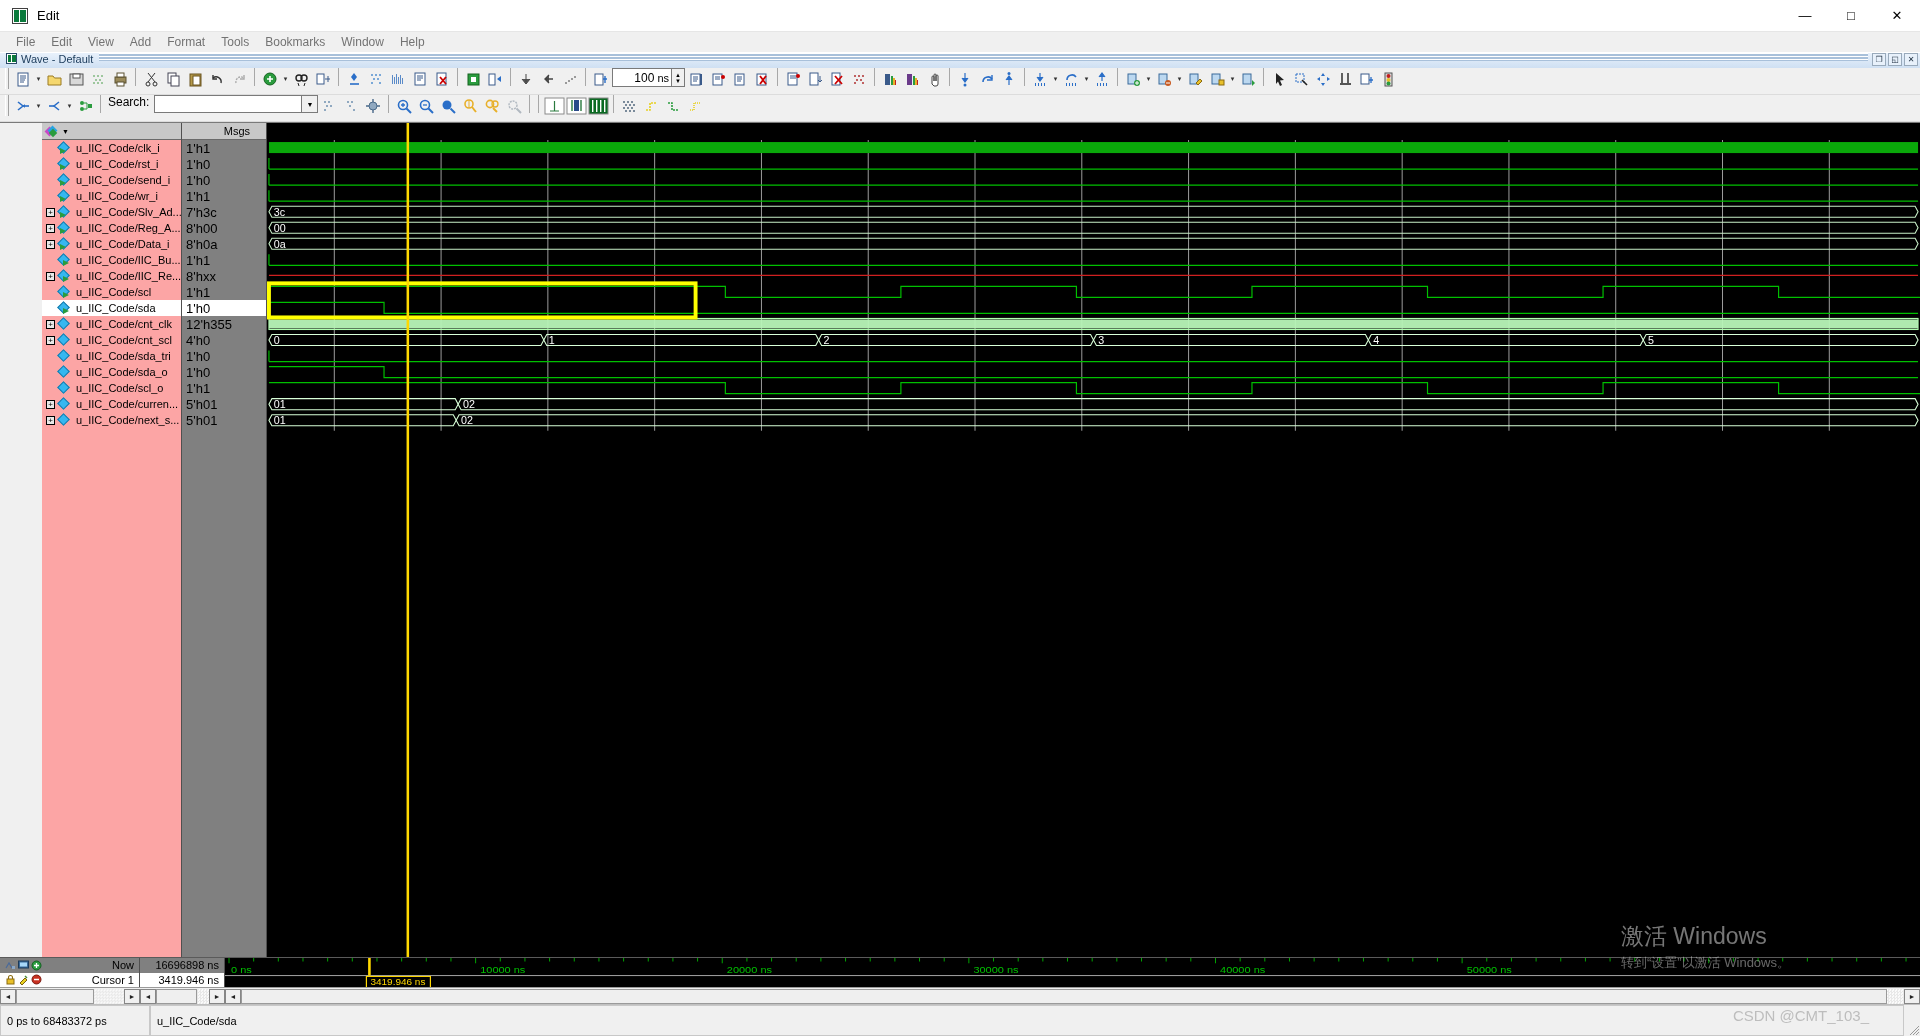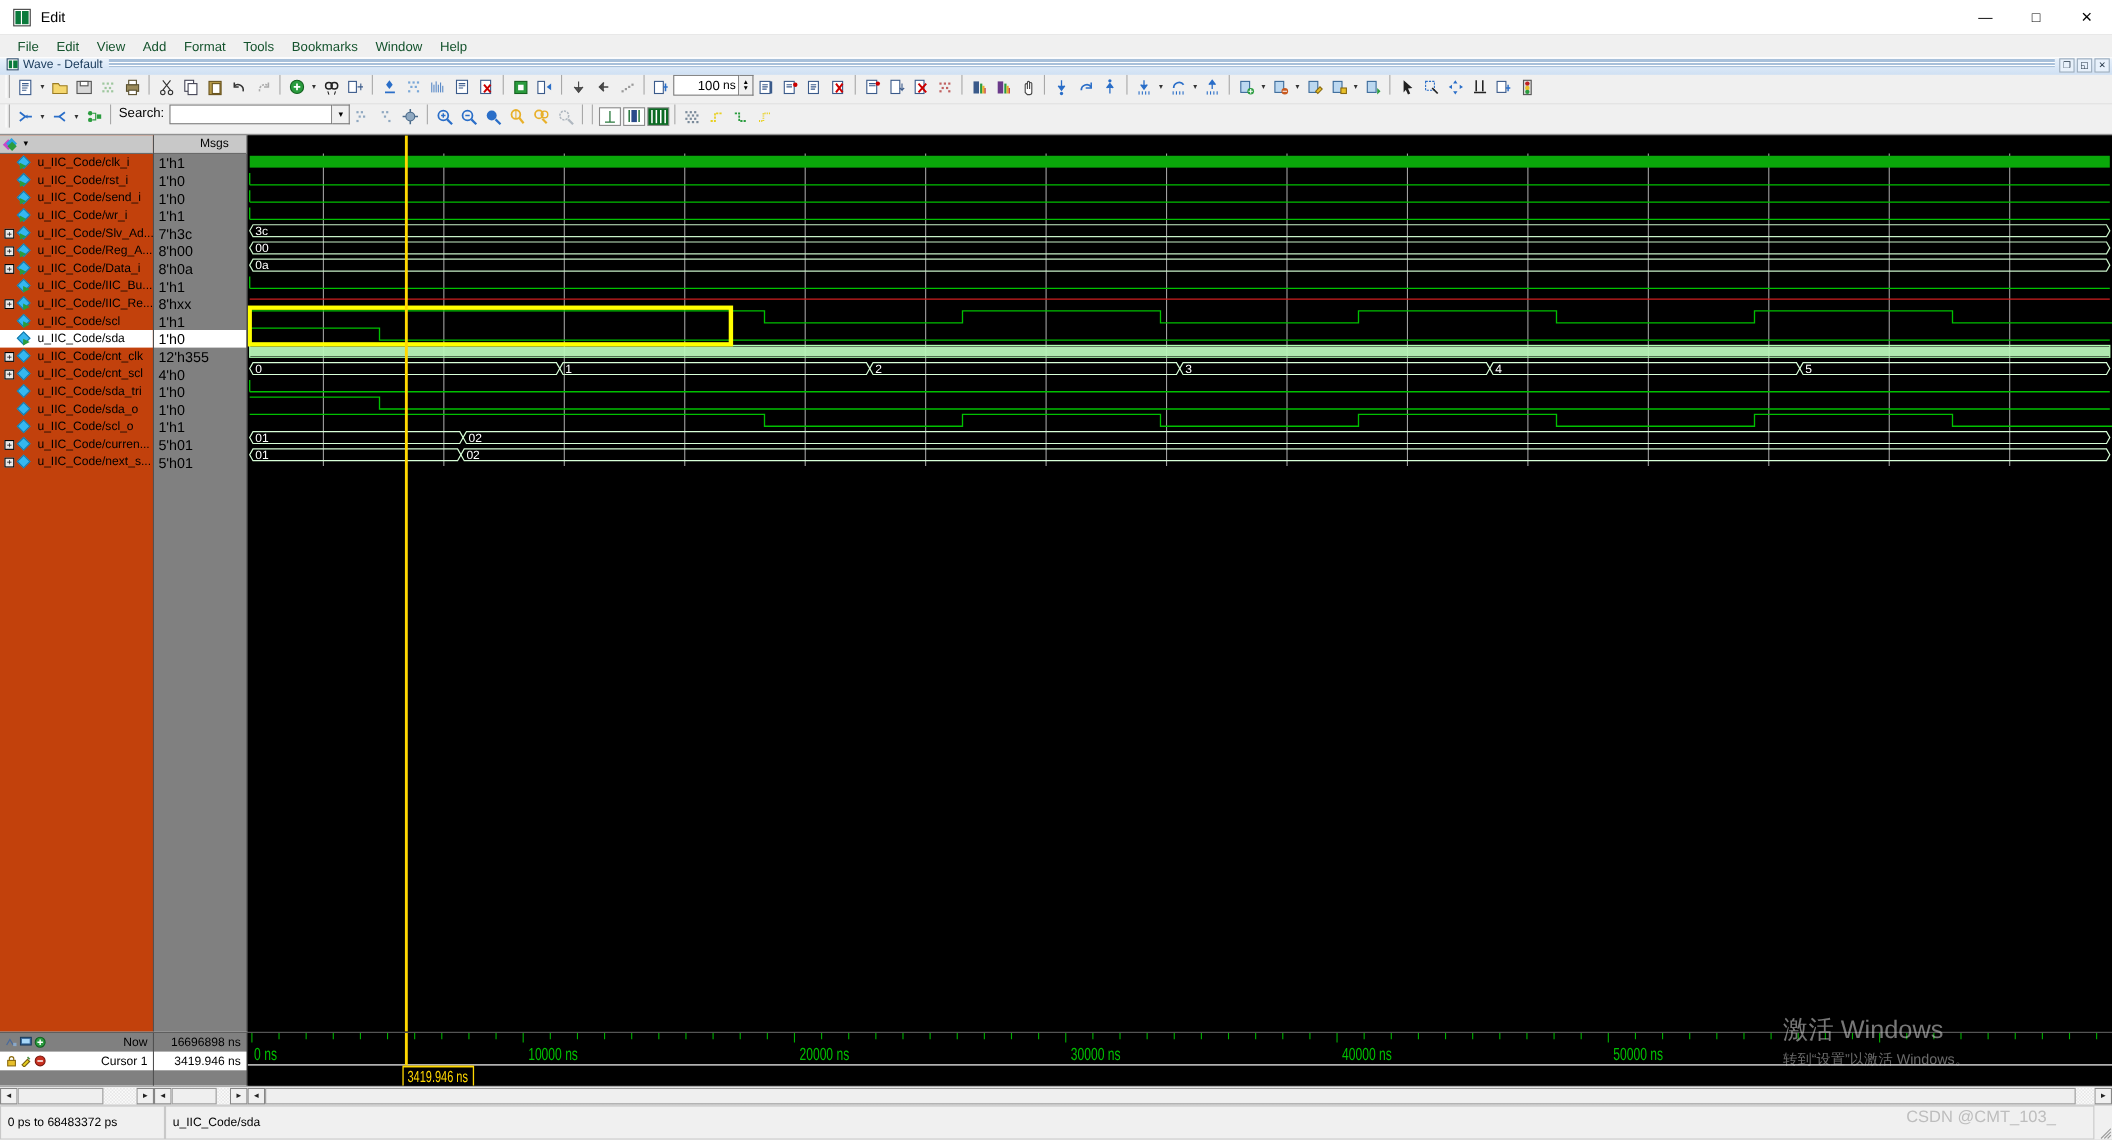--- a/index.html
+++ b/index.html
@@ -65,21 +65,21 @@
   .menubar {
     height: 20px;
     background: #f0f0f0;
     display: flex;
     align-items: center;
     padding-left: 8px;
     flex: 0 0 20px;
   }
   .menu-item {
     font-size: 12px;
-    color: #14532d;
+    color: #737373;
     padding: 2px 8px;
     cursor: default;
   }
 
   
   .wave-caption {
     height: 16px;
     background: linear-gradient(to bottom,#e8f1fb,#cfe0f3);
     display: flex; align-items: flex-start;
     border-top: 1px solid #ffffff;
@@ -187,23 +187,24 @@
   
   .wave-area {
     flex: 1 1 auto;
     display: flex;
     background: #f0f0f0;
     min-height: 0;
     border-top: 1px solid #7a7a7a;
   }
   .names-pane {
     width: 140px; flex: 0 0 140px;
-    background: #c2410c;
+    background: #fca5a5;
     display: flex; flex-direction: column;
     border-right: 1px solid #505050;
+    margin-left: 42px;
   }
   .values-pane {
     width: 85px; flex: 0 0 85px;
     background: #808080;
     display: flex; flex-direction: column;
     border-right: 1px solid #505050;
   }
   .waves-pane {
     flex: 1 1 auto;
     background: #000;
@@ -283,21 +284,21 @@
   }
   .val-row.selected { background: #ffffff; }
 
   
   .wave-canvas { position:absolute; left:0; top:0; width:100%; height:100%; }
 
   
   .bottom-block { flex: 0 0 auto; background:#f0f0f0; }
   .cursor-rows {
     display: flex;
-    height: 49px;
+    height: 30px;
     background: #808080;
     border-top: 1px solid #5a5a5a;
   }
   .cr-names {
     width: 140px; flex: 0 0 140px;
     display:flex; flex-direction:column;
     border-right: 1px solid #505050;
   }
   .cr-vals {
     width: 85px; flex: 0 0 85px;

